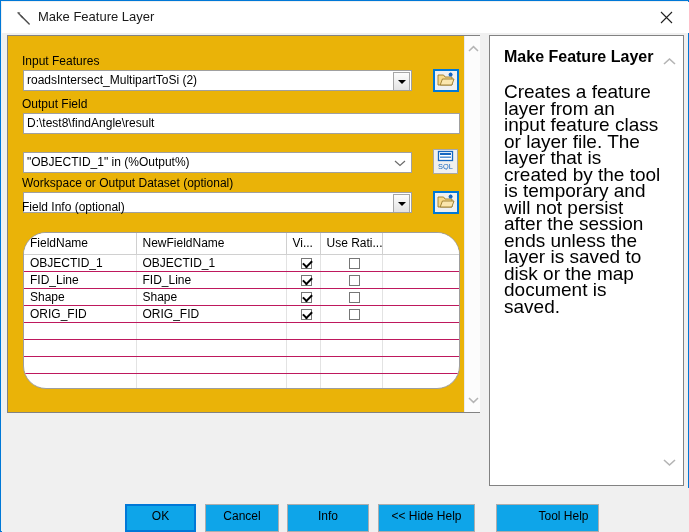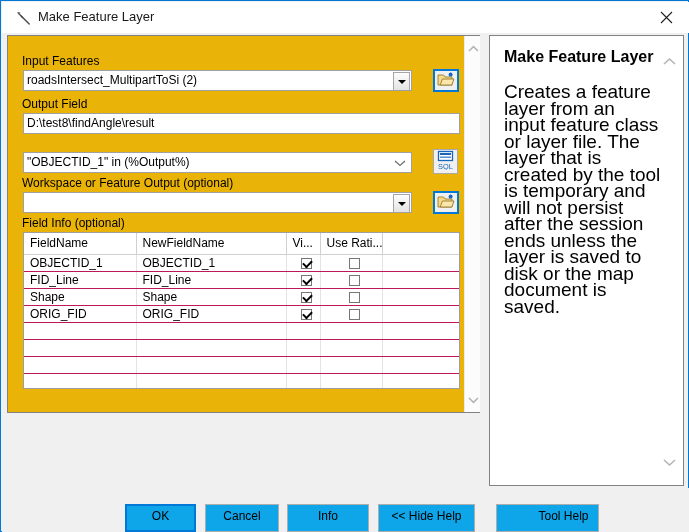--- a/index.html
+++ b/index.html
@@ -366,39 +366,39 @@
         <span>
           <svg width="19" height="20" viewBox="0 0 19 20">
             <rect x="2.5" y="1.5" width="14" height="9" fill="#ffffff" stroke="#1666c0" stroke-width="1.3"></rect>
             <rect x="4" y="3" width="11" height="2" fill="#1666c0"></rect>
             <rect x="4" y="6.6" width="11" height="1.1" fill="#1666c0"></rect>
             <text x="9.5" y="18.6" font-family="'Liberation Sans', sans-serif" font-size="7.4" fill="#1666c0" text-anchor="middle">SQL</text>
           </svg>
         </span>
       </div>
 
-      <div class="field-label" style="left:14px; top:140px;">Workspace or Feature Output (optional)</div>
+      <div class="field-label" style="left:14px; top:140px;">Workspace or Output Dataset (optional)</div>
       <div class="tbox" style="left:15px; top:156px; width:389px;">
         <span></span>
         <div class="combo-btn">
           <span class="tri-down"></span>
         </div>
       </div>
       <div class="folder-btn" style="left:425px; top:155px;">
         <span>
           <svg width="18" height="15" viewBox="0 0 18 15">
             <path d="M1 3 L1 13 L15 13 L15 5 L8 5 L6.6 3 Z" fill="#f7d98a" stroke="#9a7b2a" stroke-width="0.9"></path>
             <path d="M3.2 13 L5.4 7 L17 7 L14.8 13 Z" fill="#fbe6ad" stroke="#9a7b2a" stroke-width="0.9"></path>
             <path d="M13.6 0.6 L13.6 4.6 M11.6 2.6 L15.6 2.6 M12.2 1.2 L15 4 M15 1.2 L12.2 4" stroke="#1666c0" stroke-width="1.2"></path>
           </svg>
         </span>
       </div>
 
-      <div class="field-label" style="left:14px; top:180px;">Field Info (optional)</div>
-      <div class="grid" style="left:15px; top:196px; width:437px; height:157px;">
+      <div class="field-label" style="left:14px; top:164px;">Field Info (optional)</div>
+      <div class="grid" style="left:15px; top:196px; width:437px; height:157px;border-radius:23px;">
         <table>
           <colgroup>
             <col style="width:112px">
               <col style="width:150px">
               <col style="width:34px">
               <col style="width:62px">
               <col>
           </colgroup>
           <thead>
             <tr>

